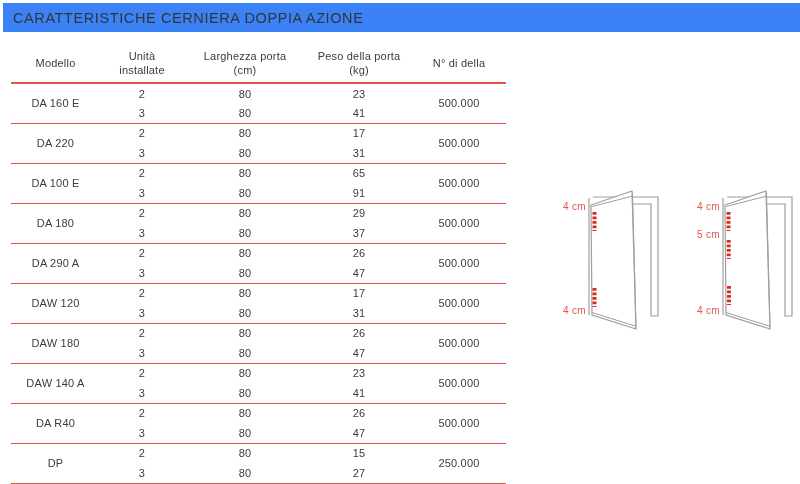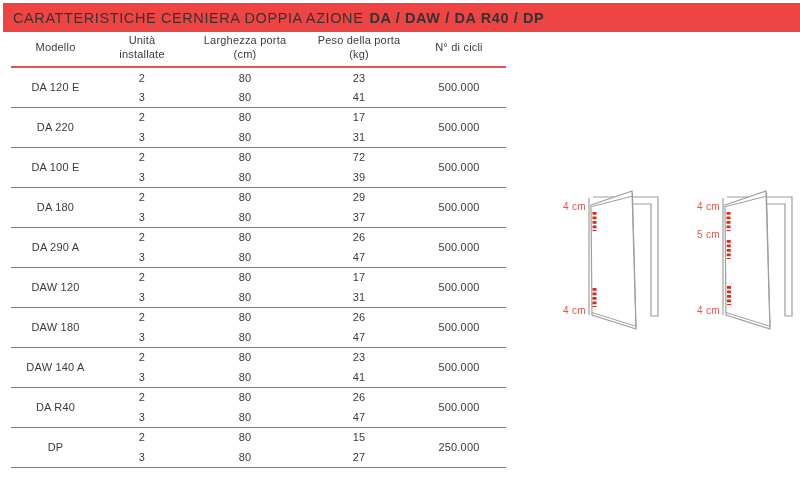--- a/index.html
+++ b/index.html
@@ -6,27 +6,27 @@
     --red:#e4544c;
     --hinge:#dc2a1e;
     --text:#3b3b3b;
     --doorline:#9e9e9e;
   }
   *{margin:0;padding:0;box-sizing:border-box;}
   html,body{width:800px;height:484px;background:#ffffff;overflow:hidden;
     font-family:"Liberation Sans", sans-serif;color:var(--text);}
   .titlebar{
     position:absolute;left:3px;top:3px;width:797px;height:29px;
-    background:#ef4444;display:flex;align-items:center;
+    background:#3b82f6;display:flex;align-items:center;
     padding-left:10px;font-size:14.5px;letter-spacing:.6px;color:#343434;
     white-space:nowrap;
   }
   .title-bold{font-weight:bold;margin-left:6px;}
   table.spec{
-    position:absolute;left:11px;top:27px;width:495px;
+    position:absolute;left:11px;top:43px;width:495px;
     border-collapse:collapse;table-layout:fixed;
     border-bottom:1px solid var(--red);
   }
   table.spec th, table.spec td{
     text-align:center;vertical-align:middle;
     font-size:11px;font-weight:normal;color:var(--text);
     padding:0;letter-spacing:.2px;
   }
   table.spec thead th{
     height:40px;line-height:14px;white-space:pre-line;
@@ -39,46 +39,45 @@
   .hinge-label{
     font-family:"Liberation Sans", sans-serif;
     font-size:10px;fill:var(--red);letter-spacing:.3px;
   }
 </style>
 </head>
 <body>
 
 <div class="titlebar">
   <span>CARATTERISTICHE CERNIERA DOPPIA AZIONE</span>
-  <span class="title-bold">DA / DAW / DA R40 / DP</span>
 </div>
 
 <table class="spec">
   <colgroup>
     <col style="width:89px">
       <col style="width:84px">
       <col style="width:122px">
       <col style="width:106px">
       <col style="width:94px">
   </colgroup>
   <thead>
     <tr>
       <th>Modello</th>
       <th>Unità
 installate</th>
       <th>Larghezza porta
 (cm)</th>
       <th>Peso della porta
 (kg)</th>
-      <th>N° di cicli</th>
+      <th>N° di della</th>
     </tr>
   </thead>
   <tbody>
     <tr class="g-start">
-      <td rowspan="2">DA 120 E</td>
+      <td rowspan="2">DA 160 E</td>
       <td>2</td>
       <td>80</td>
       <td>23</td>
       <td rowspan="2">500.000</td>
     </tr>
     <tr>
       <td>3</td>
       <td>80</td>
       <td>41</td>
     </tr>
@@ -91,27 +90,27 @@
     </tr>
     <tr>
       <td>3</td>
       <td>80</td>
       <td>31</td>
     </tr>
     <tr class="g-start">
       <td rowspan="2">DA 100 E</td>
       <td>2</td>
       <td>80</td>
-      <td>72</td>
-      <td rowspan="2">500.000</td>
-    </tr>
-    <tr>
-      <td>3</td>
-      <td>80</td>
-      <td>39</td>
+      <td>65</td>
+      <td rowspan="2">500.000</td>
+    </tr>
+    <tr>
+      <td>3</td>
+      <td>80</td>
+      <td>91</td>
     </tr>
     <tr class="g-start">
       <td rowspan="2">DA 180</td>
       <td>2</td>
       <td>80</td>
       <td>29</td>
       <td rowspan="2">500.000</td>
     </tr>
     <tr>
       <td>3</td>

